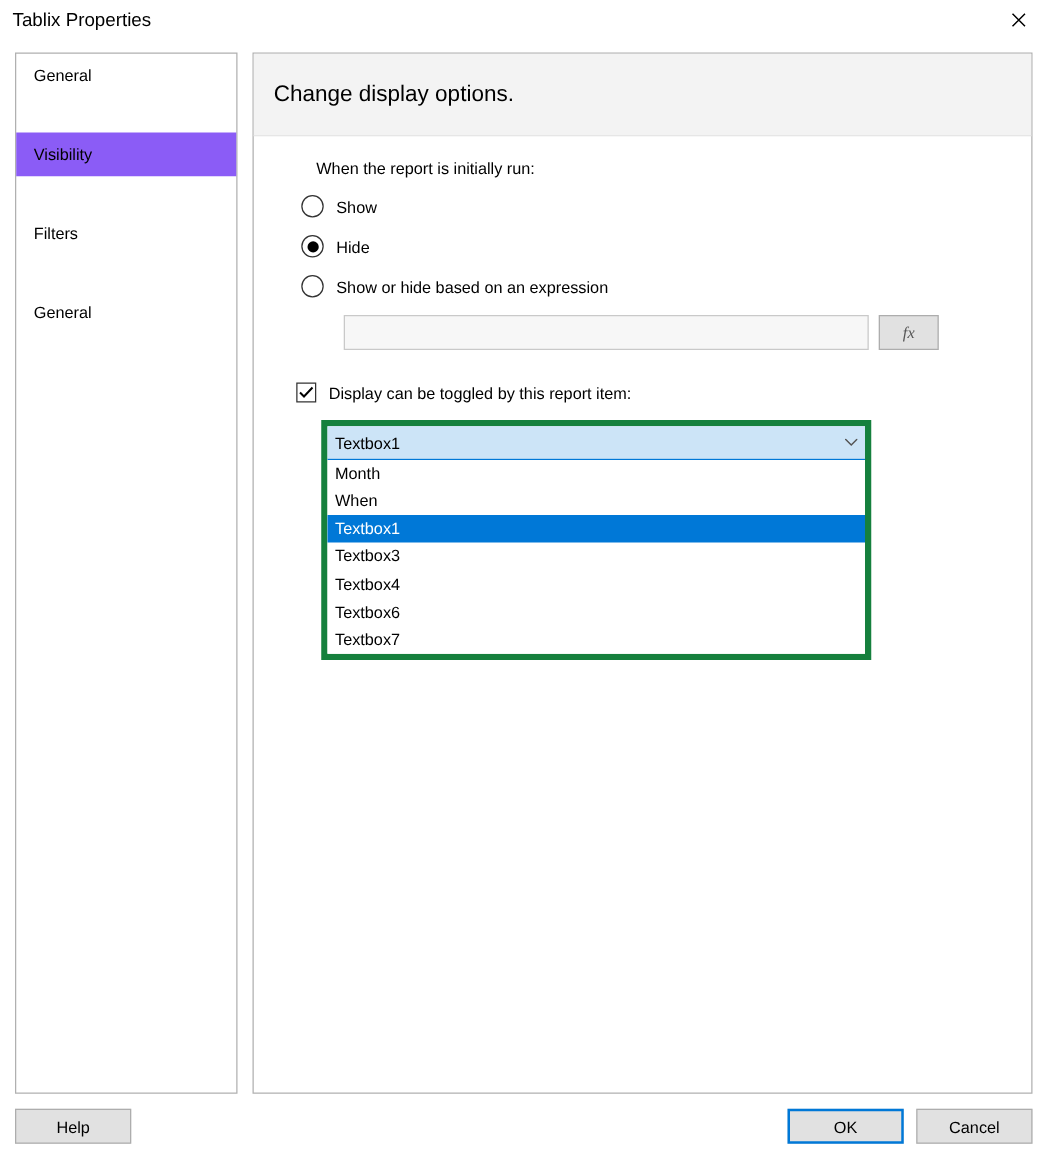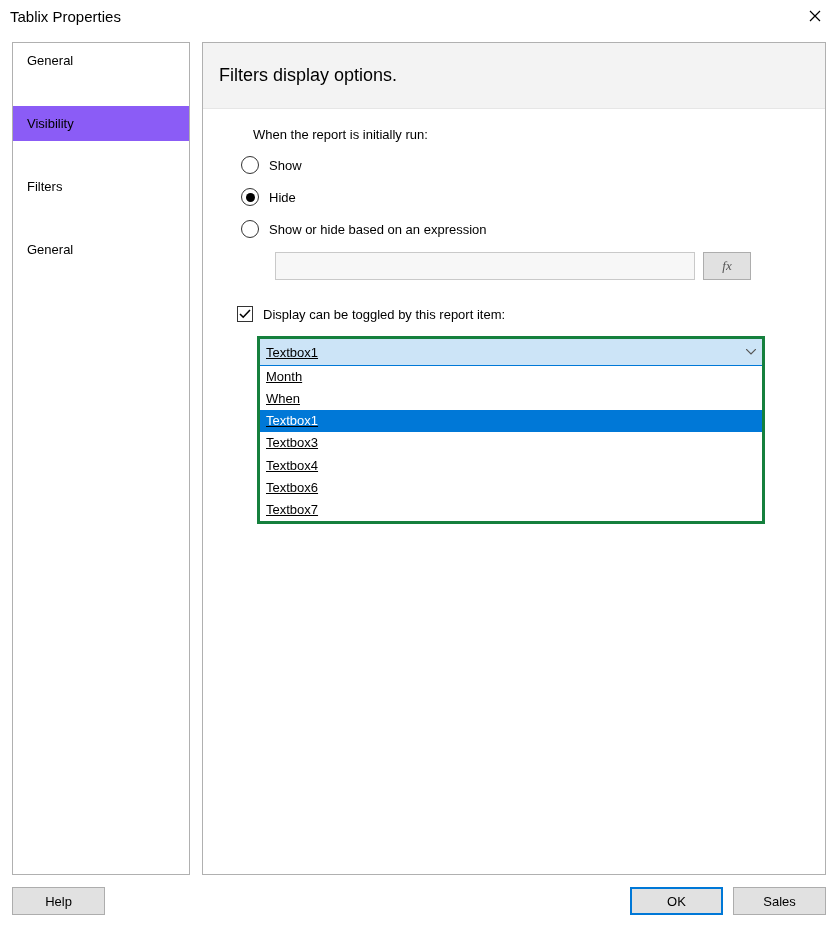--- a/index.html
+++ b/index.html
@@ -118,23 +118,22 @@
       border: 1.5px solid #333;
       display: inline-flex; align-items: center; justify-content: center;
       background: #fff;
     }
     .checkbox.checked svg { display: block; }
     .checkbox svg { display: none; width: 12px; height: 12px; }
     .dropdown-wrap {
       margin: 0 0 0 38px;
     }
     .dropdown {
-      width: 508px;
-      border: 3px solid #15803d;
-      text-decoration: underline;
+      width: 440px;
+      border: 5px solid #15803d;
     }
     .dropdown-selected {
       height: 26px;
       background: #cce4f7;
       display: flex; align-items: center; justify-content: space-between;
       padding: 0 6px 0 6px;
       cursor: pointer;
     }
     .dropdown-list {
       border-top: 1px solid #0078d7;
@@ -187,21 +186,21 @@
     </div>
     <div class="sidebar-item">
       <span>Filters</span>
     </div>
     <div class="sidebar-item">
       <span>General</span>
     </div>
   </div>
 
   <div class="main">
-    <div class="main-header">Filters display options.</div>
+    <div class="main-header">Change display options.</div>
     <div class="main-content">
 
       <div class="section-label">When the report is initially run:</div>
 
       <div class="radio-group">
         <div class="radio-row">
           <span class="radio"></span>
           <span>Show</span>
         </div>
         <div class="radio-row">
@@ -256,15 +255,15 @@
 
 <div class="button-bar">
   <div class="btn">
     <span>Help</span>
   </div>
   <div class="spacer"></div>
   <div class="btn primary">
     <span>OK</span>
   </div>
   <div class="btn">
-    <span>Sales</span>
+    <span>Cancel</span>
   </div>
 </div>
 
 </body></html>

